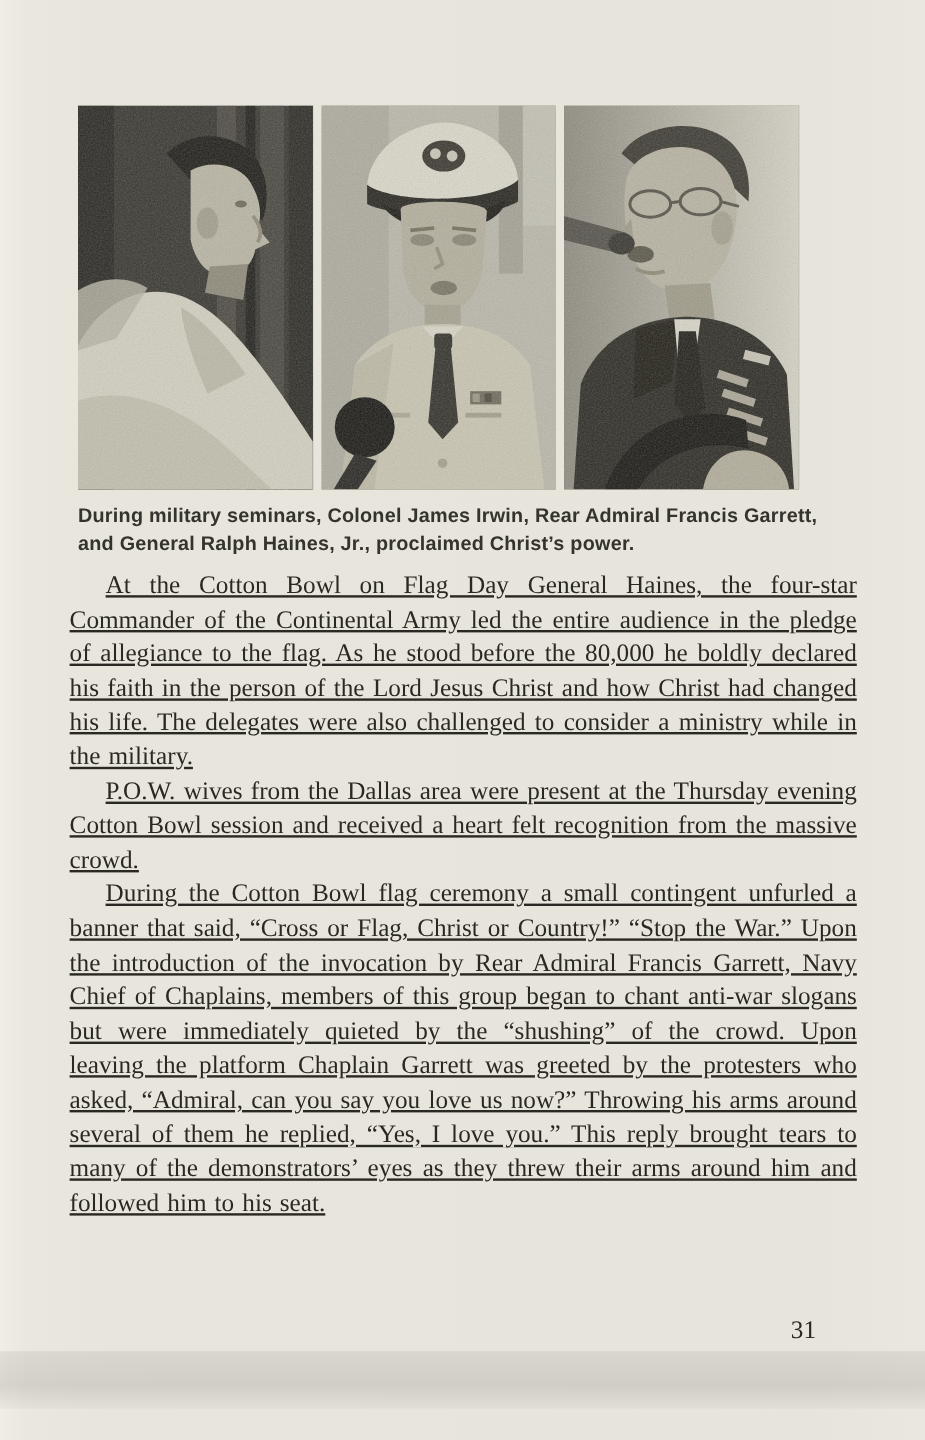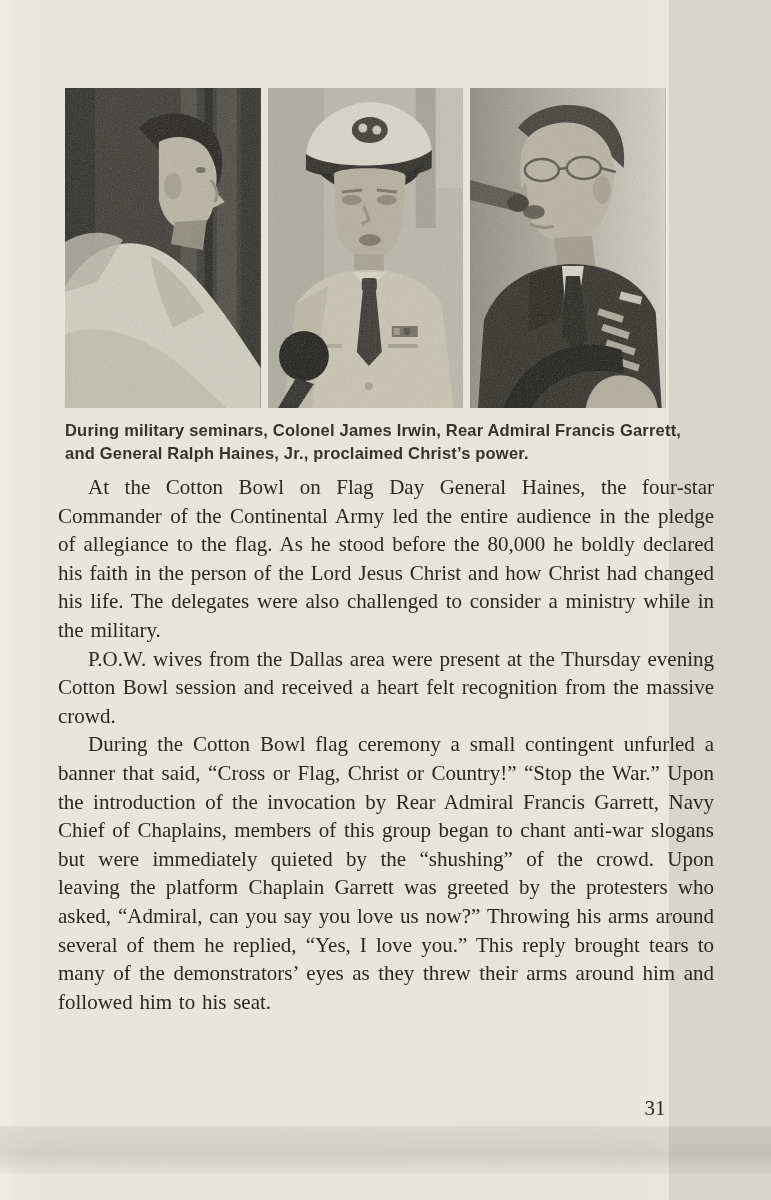--- a/index.html
+++ b/index.html
@@ -4,21 +4,21 @@
 <style>
   html, body { margin: 0; padding: 0; }
   body {
     width: 771px; height: 1200px;
     font-family: "Liberation Serif", serif;
     background: #d8d6cc;
     overflow: hidden;
   }
   .scan {
     position: relative;
-    width: 669px; height: 1200px;
+    width: 771px; height: 1200px;
     background:
       linear-gradient(90deg, #efede4 0%, #eae8de 3%, #e8e6dc 10%, #e7e5db 88%, #eae8de 100%),
       #e8e6dc;
   }
   .scan::after {
     
     content: "";
     position: absolute; left: 0; top: 1126px; width: 771px; height: 48px;
     background: linear-gradient(180deg, rgba(90,88,78,0.10), rgba(90,88,78,0.16) 60%, rgba(90,88,78,0.04));
     pointer-events: none;
@@ -42,26 +42,26 @@
     letter-spacing: 0.2px;
     color: #35332d;
   }
   .body-text {
     position: absolute; left: 58px; top: 473px; width: 656px;
     font-family: "Liberation Serif", serif;
     font-size: 21px; line-height: 28.6px;
     color: #2a2822;
     text-align: justify;
   }
-  .body-text p { margin: 0; text-indent: 30px; word-spacing: 1.5px; }
+  .body-text p { margin: 0; text-indent: 30px; word-spacing: 1.5px; text-decoration: underline; }
   .page-number {
     position: absolute; left: 630px; top: 1096px; width: 50px;
     font-family: "Liberation Serif", serif;
     font-size: 21px; color: #2a2822;
-    text-align: center;
+    text-align: right;
   }
 </style>
 </head>
 <body>
 
 <div class="scan">
 
   <div class="photo-strip">
 
     <figure>

